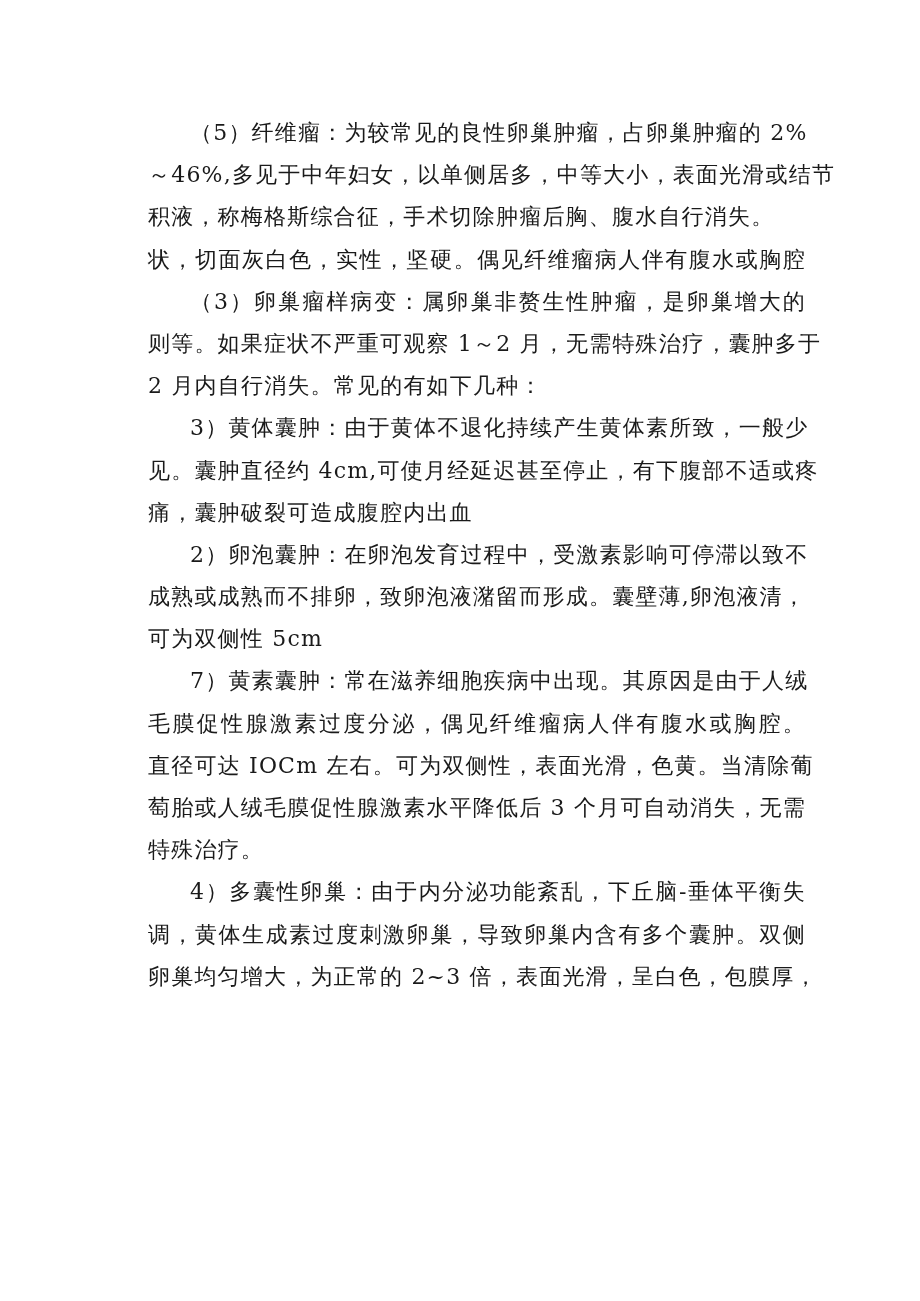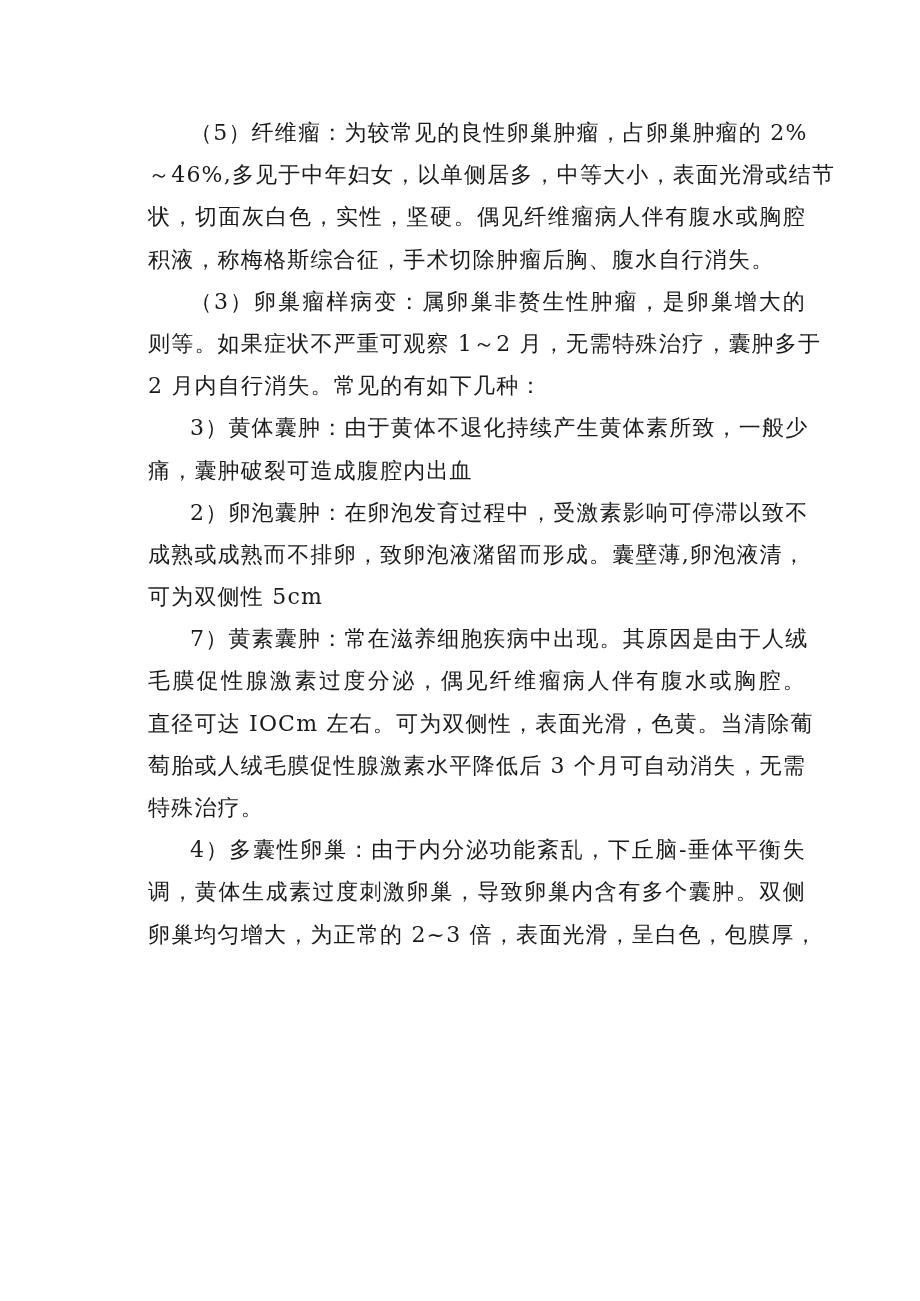--- a/index.html
+++ b/index.html
@@ -45,32 +45,33 @@
     }
   </style>
 </head>
 <body>
 
 <div class="page">
 
   <div class="para">
     <span class="line first">（5）纤维瘤：为较常见的良性卵巢肿瘤，占卵巢肿瘤的 2%</span>
     <span class="line">～46%,多见于中年妇女，以单侧居多，中等大小，表面光滑或结节</span>
+    <span class="line last">积液，称梅格斯综合征，手术切除肿瘤后胸、腹水自行消失。</span>
     <span class="line">状，切面灰白色，实性，坚硬。偶见纤维瘤病人伴有腹水或胸腔</span>
-    <span class="line last">积液，称梅格斯综合征，手术切除肿瘤后胸、腹水自行消失。</span>
   </div>
 
   <div class="para">
     <span class="line first">（3）卵巢瘤样病变：属卵巢非赘生性肿瘤，是卵巢增大的</span>
     <span class="line">则等。如果症状不严重可观察 1～2 月，无需特殊治疗，囊肿多于</span>
     <span class="line last">2 月内自行消失。常见的有如下几种：</span>
   </div>
 
   <div class="para">
     <span class="line first">3）黄体囊肿：由于黄体不退化持续产生黄体素所致，一般少</span>
+    <span class="line">见。囊肿直径约 4cm,可使月经延迟甚至停止，有下腹部不适或疼</span>
     <span class="line last">痛，囊肿破裂可造成腹腔内出血</span>
   </div>
 
   <div class="para">
     <span class="line first">2）卵泡囊肿：在卵泡发育过程中，受激素影响可停滞以致不</span>
     <span class="line">成熟或成熟而不排卵，致卵泡液潴留而形成。囊壁薄,卵泡液清，</span>
     <span class="line last">可为双侧性 5cm</span>
   </div>
 
   <div class="para">

